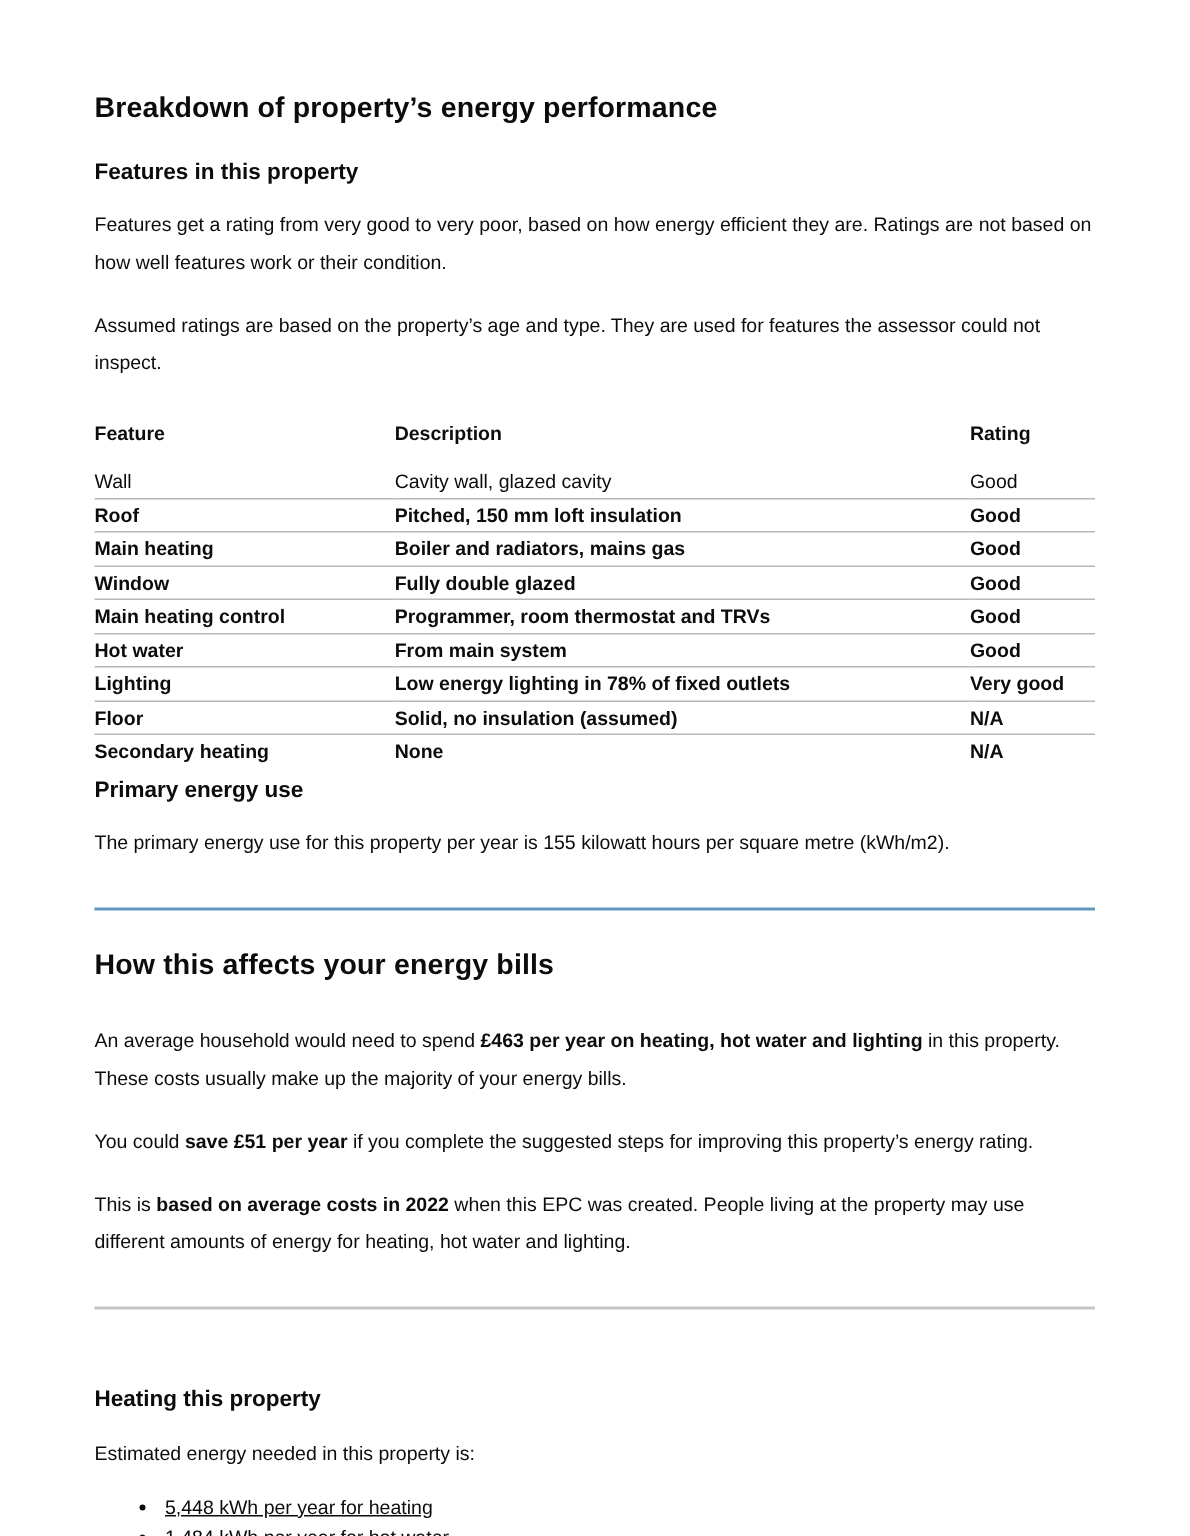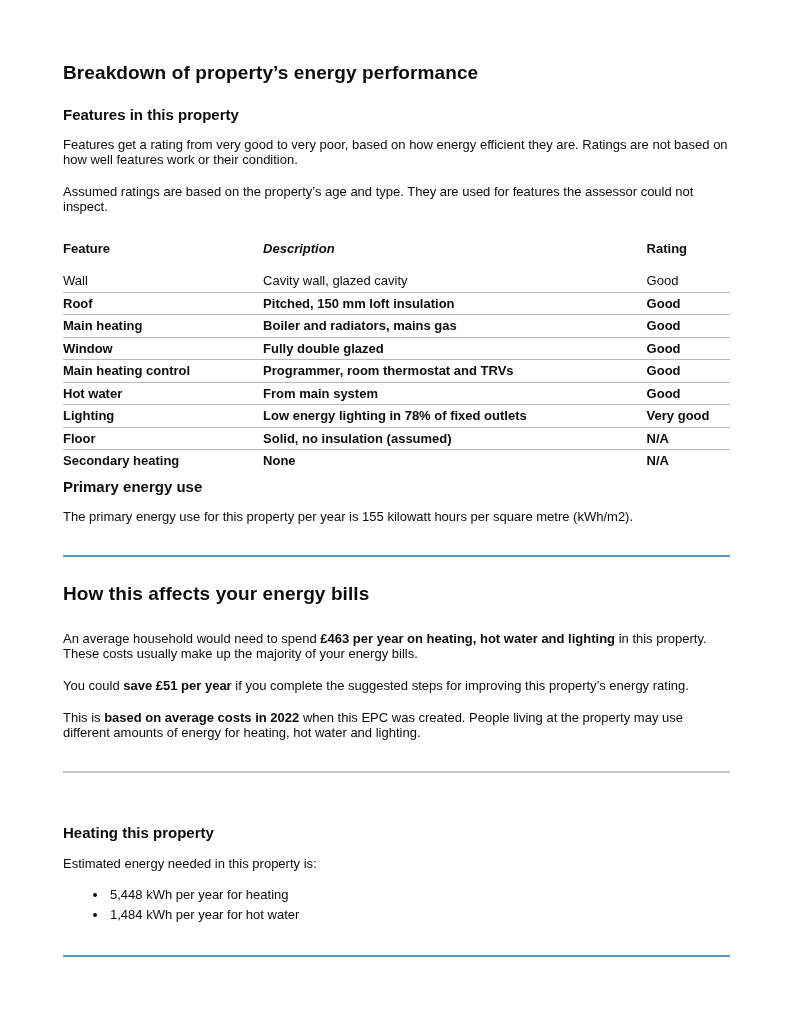--- a/index.html
+++ b/index.html
@@ -22,21 +22,21 @@
     letter-spacing: 0.1px;
     margin: 0 0 22px 0;
   }
   h2 {
     font-size: 15px;
     font-weight: bold;
     margin: 0 0 14px 0;
   }
   p {
     font-size: 13px;
-    line-height: 15px;
+    line-height: 25px;
     margin: 0 0 17px 0;
   }
   .features-table {
     width: 100%;
     border-collapse: collapse;
     margin: 27px 0 6px 0;
     font-size: 13px;
   }
   .features-table th {
     text-align: left;
@@ -46,21 +46,21 @@
   }
   .features-table td {
     padding: 3px 0 3.5px 0;
     vertical-align: top;
   }
   .features-table tbody tr + tr td {
     border-top: 1.5px solid #b8b8b8;
     font-weight: bold;
   }
   .col-feature { width: 30%; }
-  .col-description { width: 57.5%; font-style: italic; }
+  .col-description { width: 57.5%; }
   .col-rating { width: 12.5%; }
   hr {
     border: none;
     height: 0;
   }
   hr.blue {
     border-top: 2px solid #5e99bd;
   }
   hr.grey {
     border-top: 2px solid #c3c6c7;
@@ -72,20 +72,21 @@
   .section-heating h2 { margin-top: 51px; margin-bottom: 15px; }
   .section-heating p { margin-bottom: 14px; }
   ul.energy-list {
     margin: 0 0 22px 0;
     padding-left: 45px;
     font-size: 13px;
   }
   ul.energy-list li {
     line-height: 20px;
     padding-left: 2px;
+    text-decoration: underline;
   }
   strong { font-weight: bold; }
 </style>
 </head>
 <body>
 
 <div class="page">
 
   <h1>Breakdown of property’s energy performance</h1>
 

